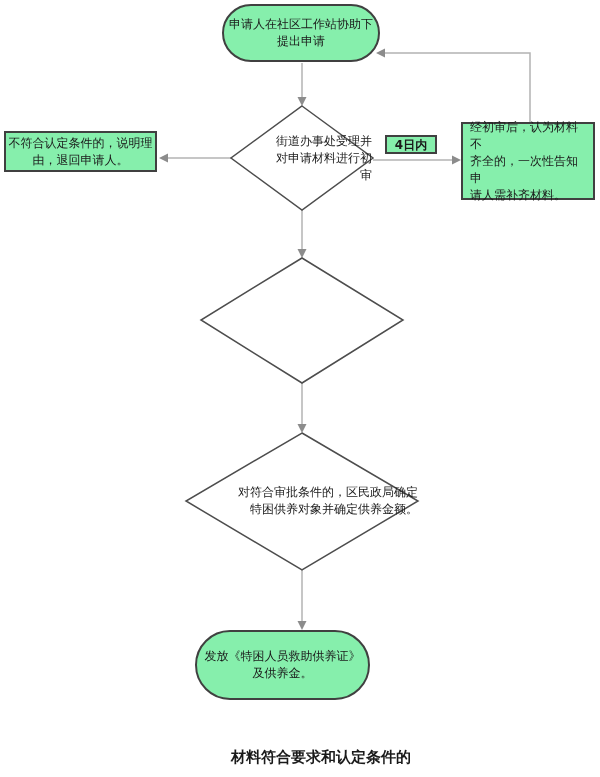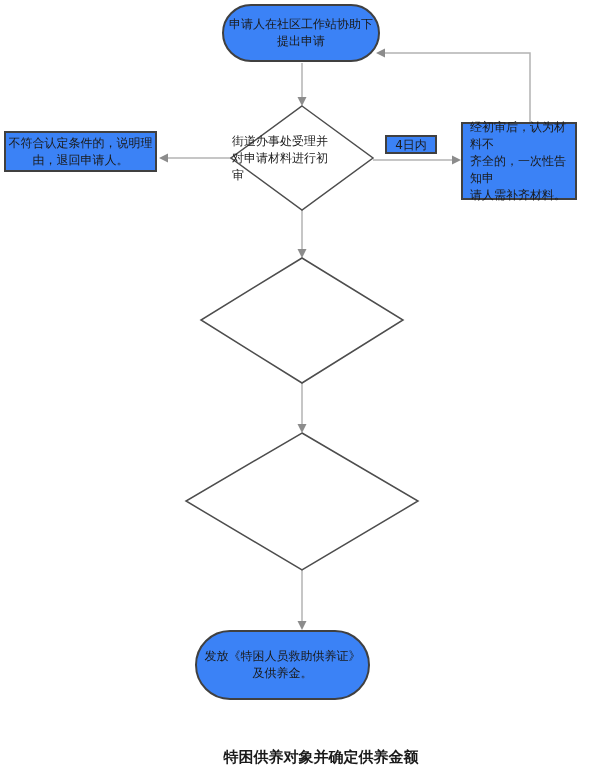--- a/index.html
+++ b/index.html
@@ -18,43 +18,44 @@
   .connectors {
     position: absolute;
     left: 0;
     top: 0;
     width: 600px;
     height: 777px;
   }
   .node {
     position: absolute;
     box-sizing: border-box;
-    background: #3b82f6;
+    background: #86efac;
     border: 2px solid #404040;
     color: #1a1a1a;
     font-size: 12px;
     line-height: 17px;
     display: flex;
     align-items: center;
     justify-content: center;
     text-align: center;
     white-space: pre-line;
   }
   .terminator { border-radius: 30px; }
   .rect {}
   .badge {
     font-size: 12px;
     line-height: 14px;
+    font-weight: bold;
   }
   .diamond-label {
     position: absolute;
     color: #1a1a1a;
     font-size: 12px;
     line-height: 17px;
-    text-align: left;
+    text-align: right;
     white-space: pre-line;
   }
   .rect-left-align {
     justify-content: flex-start;
     text-align: left;
     padding-left: 7px;
     padding-right: 4px;
   }
   .caption {
     position: absolute;
@@ -125,28 +126,30 @@
 
   <div class="node rect" style="left:4px; top:131px; width:153px; height:41px;">
     <span>不符合认定条件的，说明理
 由，退回申请人。</span>
   </div>
 
   <div class="node badge" style="left:385px; top:135px; width:52px; height:19px;">
     <span>4日内</span>
   </div>
 
-  <div class="node rect rect-left-align" style="left:461px; top:122px; width:116px; height:78px;">
+  <div class="node rect rect-left-align" style="left:461px; top:122px; width:134px; height:78px;">
     <span>经初审后，认为材料不
 齐全的，一次性告知申
 请人需补齐材料。</span>
   </div>
 
 
+  <div class="diamond-label" style="left:186px; top:484px; width:232px;">对符合审批条件的，区民政局确定
+特困供养对象并确定供养金额。</div>
 
   <div class="node terminator" style="left:195px; top:630px; width:175px; height:70px; border-radius:35px;">
     <span>发放《特困人员救助供养证》
 及供养金。</span>
   </div>
 
-  <div class="caption">特困供养对象并确定供养金额</div>
+  <div class="caption">材料符合要求和认定条件的</div>
 
 </div>
 
 </body></html>

